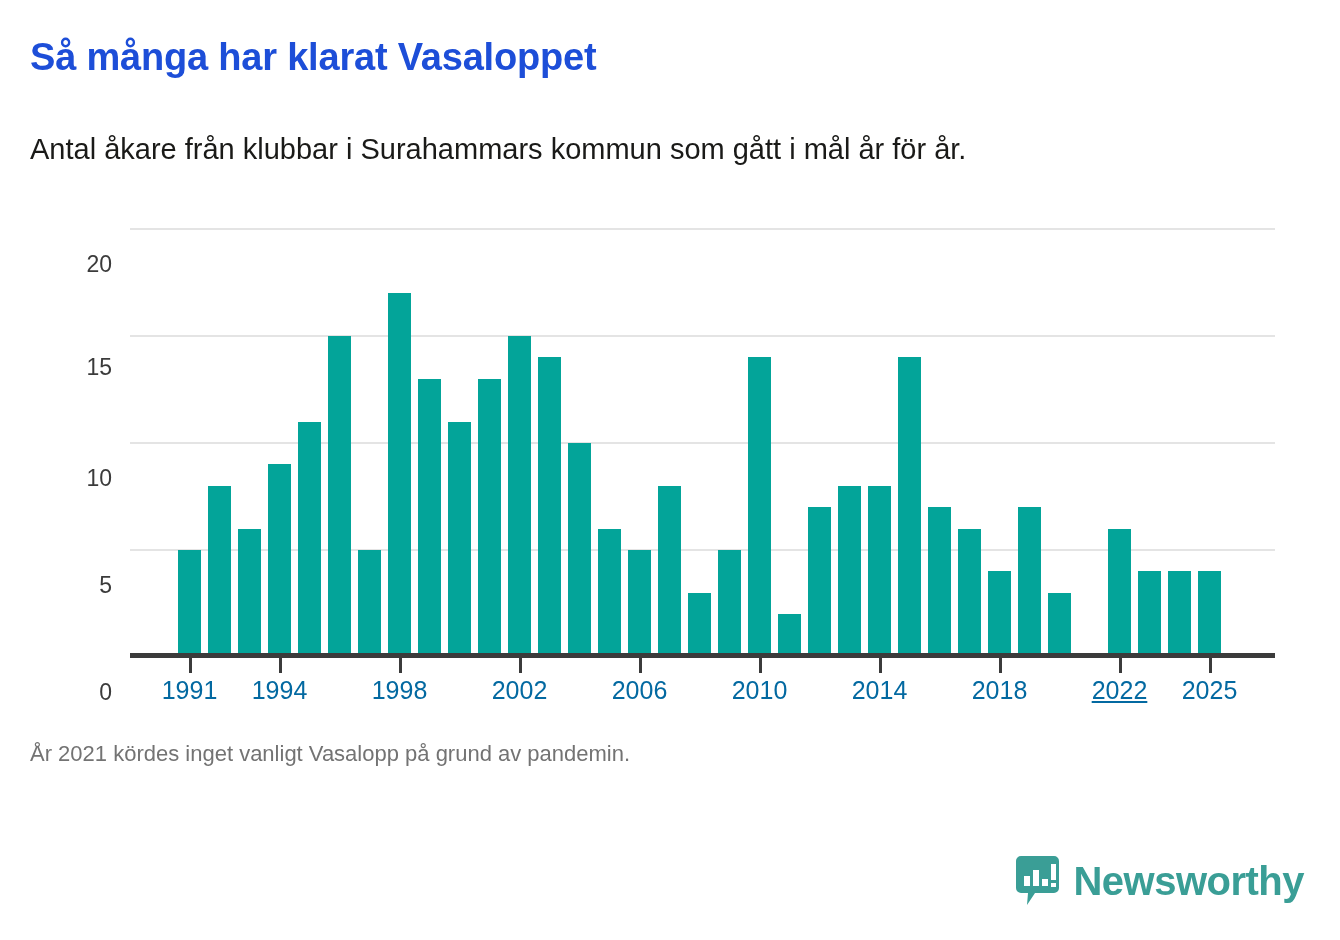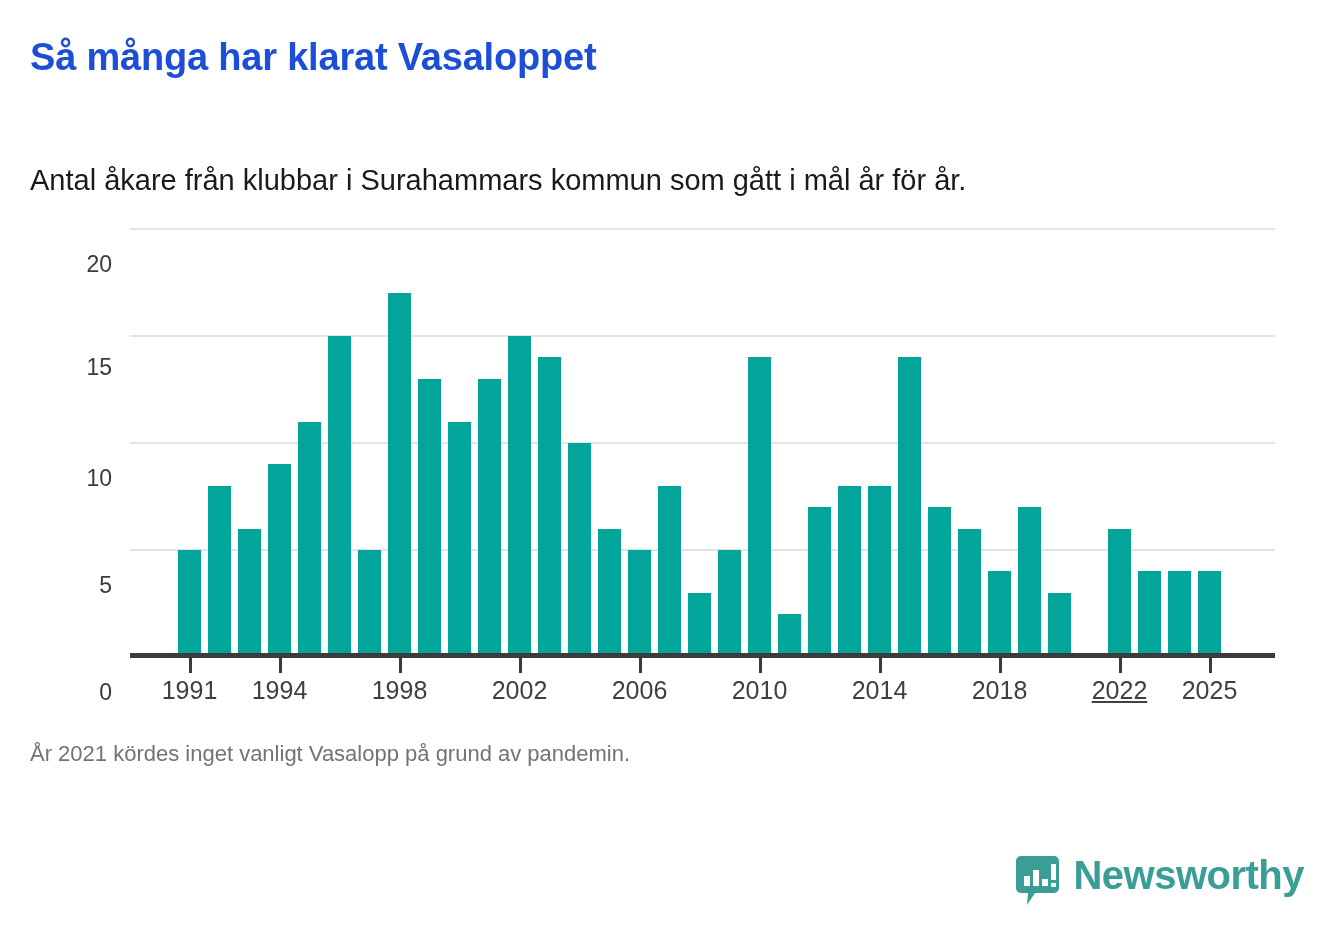--- a/index.html
+++ b/index.html
@@ -30,21 +30,21 @@
     top: 36px;
     font-size: 38px;
     font-weight: bold;
     letter-spacing: -0.2px;
     color: #1d4ed8;
     white-space: nowrap;
   }
   .subtitle {
     position: absolute;
     left: 30px;
-    top: 164px;
+    top: 133px;
     font-size: 29px;
     font-weight: normal;
     color: #1a1a18;
     white-space: nowrap;
   }
 
   
   .chart {
     position: absolute;
     left: 0px;
@@ -101,21 +101,21 @@
     position: absolute;
     top: 448px;
     width: 3px;
     height: 15px;
     background: #3b3b3b;
   }
   .xlabel {
     position: absolute;
     top: 466px;
     font-size: 25px;
-    color: #404040;
+    color: #0369a1;
     text-align: center;
     width: 90px;
     margin-left: -45px;
     white-space: nowrap;
   }
 
   
   .note {
     position: absolute;
     left: 30px;
@@ -124,20 +124,21 @@
     color: #737373;
     white-space: nowrap;
   }
 
   
   .logo {
     position: absolute;
     right: 36px;
     top: 855px;
     display: flex;
+    align-items: center;
     gap: 13px;
   }
   .logo-mark {
     position: relative;
     width: 45px;
     height: 52px;
   }
   .logo-text {
     font-size: 40px;
     font-weight: bold;

